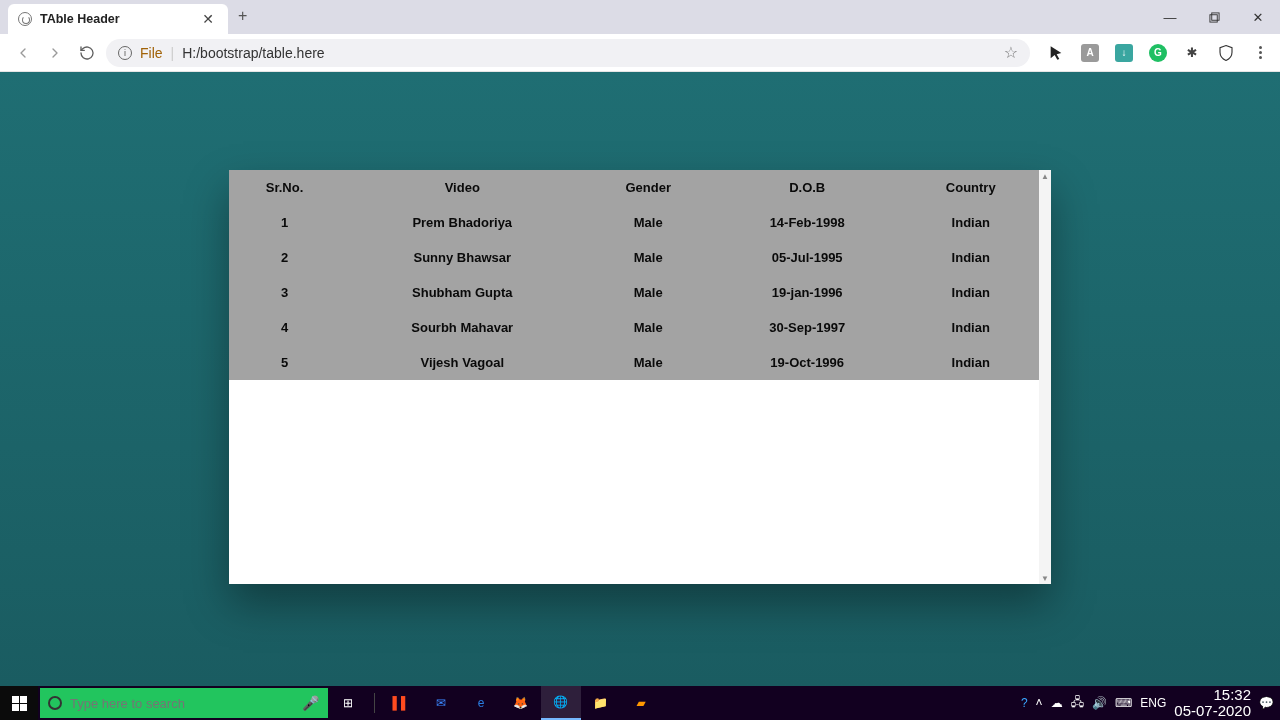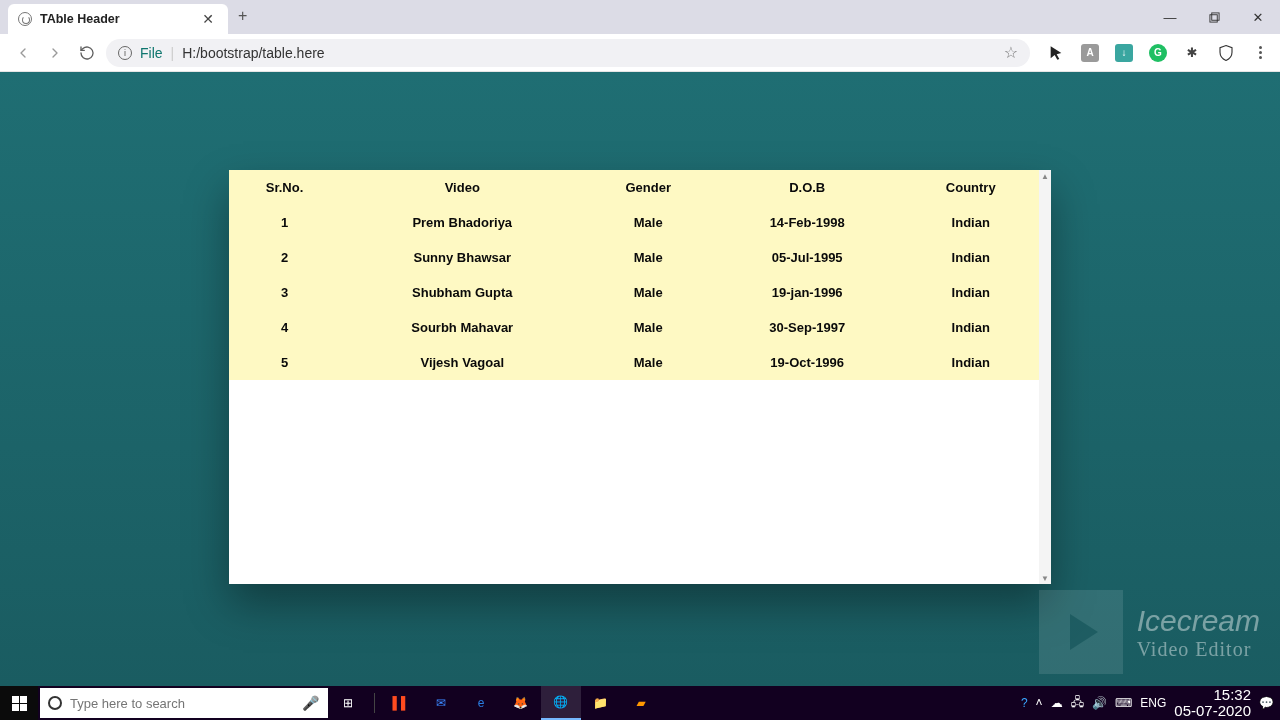--- a/index.html
+++ b/index.html
@@ -18,52 +18,52 @@
   .win-btn { width:44px; display:flex; align-items:center; justify-content:center; font-size:13px; color:#333;}
   .win-btn svg{width:11px;height:11px;stroke:#333;stroke-width:1;fill:none;}
 
   .addr-bar { height:38px; background:#fff; display:flex; align-items:center; padding:0 10px; gap:6px; border-bottom:1px solid #e5e5e5;}
   .nav-ico { width:26px; height:26px; display:flex; align-items:center; justify-content:center; color:#9a9a9a; }
   .nav-ico svg{width:16px;height:16px;stroke:currentColor;stroke-width:2;fill:none;stroke-linecap:round;stroke-linejoin:round;}
   .nav-ico.enabled{color:#5f5f5f;}
   .omnibox { flex:1; height:28px; background:#f1f1f4; border-radius:14px; display:flex; align-items:center; padding:0 12px; font-size:14px; color:#333; gap:8px;}
   .info-circ{width:14px;height:14px;border:1px solid #666;border-radius:50%;display:flex;align-items:center;justify-content:center;font-size:9px;color:#555;}
   .omnibox .sep{color:#ccc;}
-  .file-label{color:#0f766e;}
+  .file-label{color:#a16207;}
   .star{margin-left:auto; font-size:16px; color:#777;}
   .toolbar-icons{display:flex; gap:14px; align-items:center; padding-left:10px;}
   .tb-ico{width:20px;height:20px;display:flex;align-items:center;justify-content:center;font-size:13px;}
   .sq{width:18px;height:18px;border-radius:3px;display:flex;align-items:center;justify-content:center;color:#fff;font-size:10px;font-weight:bold;}
   .dots{display:flex;flex-direction:column;gap:2px;}
   .dots span{width:3px;height:3px;background:#555;border-radius:50%;}
 
   
   .viewport { width:1280px; height:614px; background:linear-gradient(180deg,#1f6e73,#1a5c61); display:flex; align-items:flex-start; justify-content:center; padding-top:98px; position:relative;}
   .panel { width:822px; height:414px; background:#fff; box-shadow:0 20px 40px rgba(0,0,0,0.35); position:relative; overflow:hidden;}
   .panel-scroll{width:12px;position:absolute;right:0;top:0;bottom:0;background:#f4f4f4;}
   .panel-scroll .arrow{height:12px;display:flex;align-items:center;justify-content:center;font-size:8px;color:#888;}
   .tbl-wrap{width:calc(100% - 12px);}
-  table{width:100%; border-collapse:collapse; background:#fef9c3; font-size:13px; color:#0a0a0a;}
+  table{width:100%; border-collapse:collapse; background:#a3a3a3; font-size:13px; color:#0a0a0a;}
   th,td{padding:10px 8px; text-align:center; font-weight:600;}
   th{font-weight:700;}
 
   
   .watermark{position:absolute;right:20px;bottom:12px;display:flex;align-items:center;gap:14px;opacity:0.6;}
   .wm-play{width:84px;height:84px;background:rgba(255,255,255,0.18);display:flex;align-items:center;justify-content:center;}
   .wm-play::after{content:"";border-left:28px solid rgba(30,90,95,0.9);border-top:18px solid transparent;border-bottom:18px solid transparent;margin-left:6px;}
   .wm-text{color:rgba(255,255,255,0.7);font-family:cursive;}
   .wm-text .l1{font-size:30px;font-style:italic;}
   .wm-text .l2{font-size:20px;letter-spacing:1px;font-family:"Segoe UI";}
 
   
   .taskbar{position:absolute;bottom:0;left:0;width:1280px;height:34px;background:#120020;display:flex;align-items:center;color:#fff;font-size:12px;}
   .start{width:38px;height:34px;background:#0b0b0b;display:flex;align-items:center;justify-content:center;}
   .winlogo{display:grid;grid-template-columns:7px 7px;grid-template-rows:7px 7px;gap:1px;}
   .winlogo span{background:#fff;}
-  .search-box{width:288px;height:30px;margin:2px 0 2px 2px;background:#ffffff;display:flex;align-items:center;padding:0 8px;gap:8px;color:#666;}
+  .search-box{width:288px;height:30px;margin:2px 0 2px 2px;background:#22c55e;display:flex;align-items:center;padding:0 8px;gap:8px;color:#666;}
   .search-circ{width:14px;height:14px;border:2px solid #333;border-radius:50%;}
   .search-box input{border:none;outline:none;flex:1;font-size:13px;color:#555;background:transparent;}
   .mic{font-size:14px;color:#333;}
   .task-icons{display:flex;align-items:center;height:34px;}
   .task-icons .ti{width:40px;height:34px;display:flex;align-items:center;justify-content:center;}
   .ti.active{background:rgba(255,255,255,0.12);border-bottom:2px solid #76b9ff;}
   .tray{margin-left:auto;display:flex;align-items:center;gap:8px;padding-right:6px;}
   .tray .clock{text-align:right;line-height:1.1;font-size:15px;}
   .tray .ic{font-size:12px;}
   .divider{width:1px;height:20px;background:#444;margin:0 6px;}
@@ -209,27 +209,20 @@
           </tbody>
       </table>
     </div>
     <div class="panel-scroll">
       <div class="arrow">▲</div>
       <div style="flex:1"></div>
       <div class="arrow" style="position:absolute;bottom:0;width:100%">▼</div>
     </div>
   </div>
 
-  <div class="watermark">
-    <div class="wm-play"></div>
-    <div class="wm-text">
-      <div class="l1">Icecream</div>
-      <div class="l2">Video Editor</div>
-    </div>
-  </div>
 </div>
 
 <div class="taskbar">
   <div class="start">
       <div class="winlogo">
         <span></span>
         <span></span>
         <span></span>
         <span></span>
       </div>

